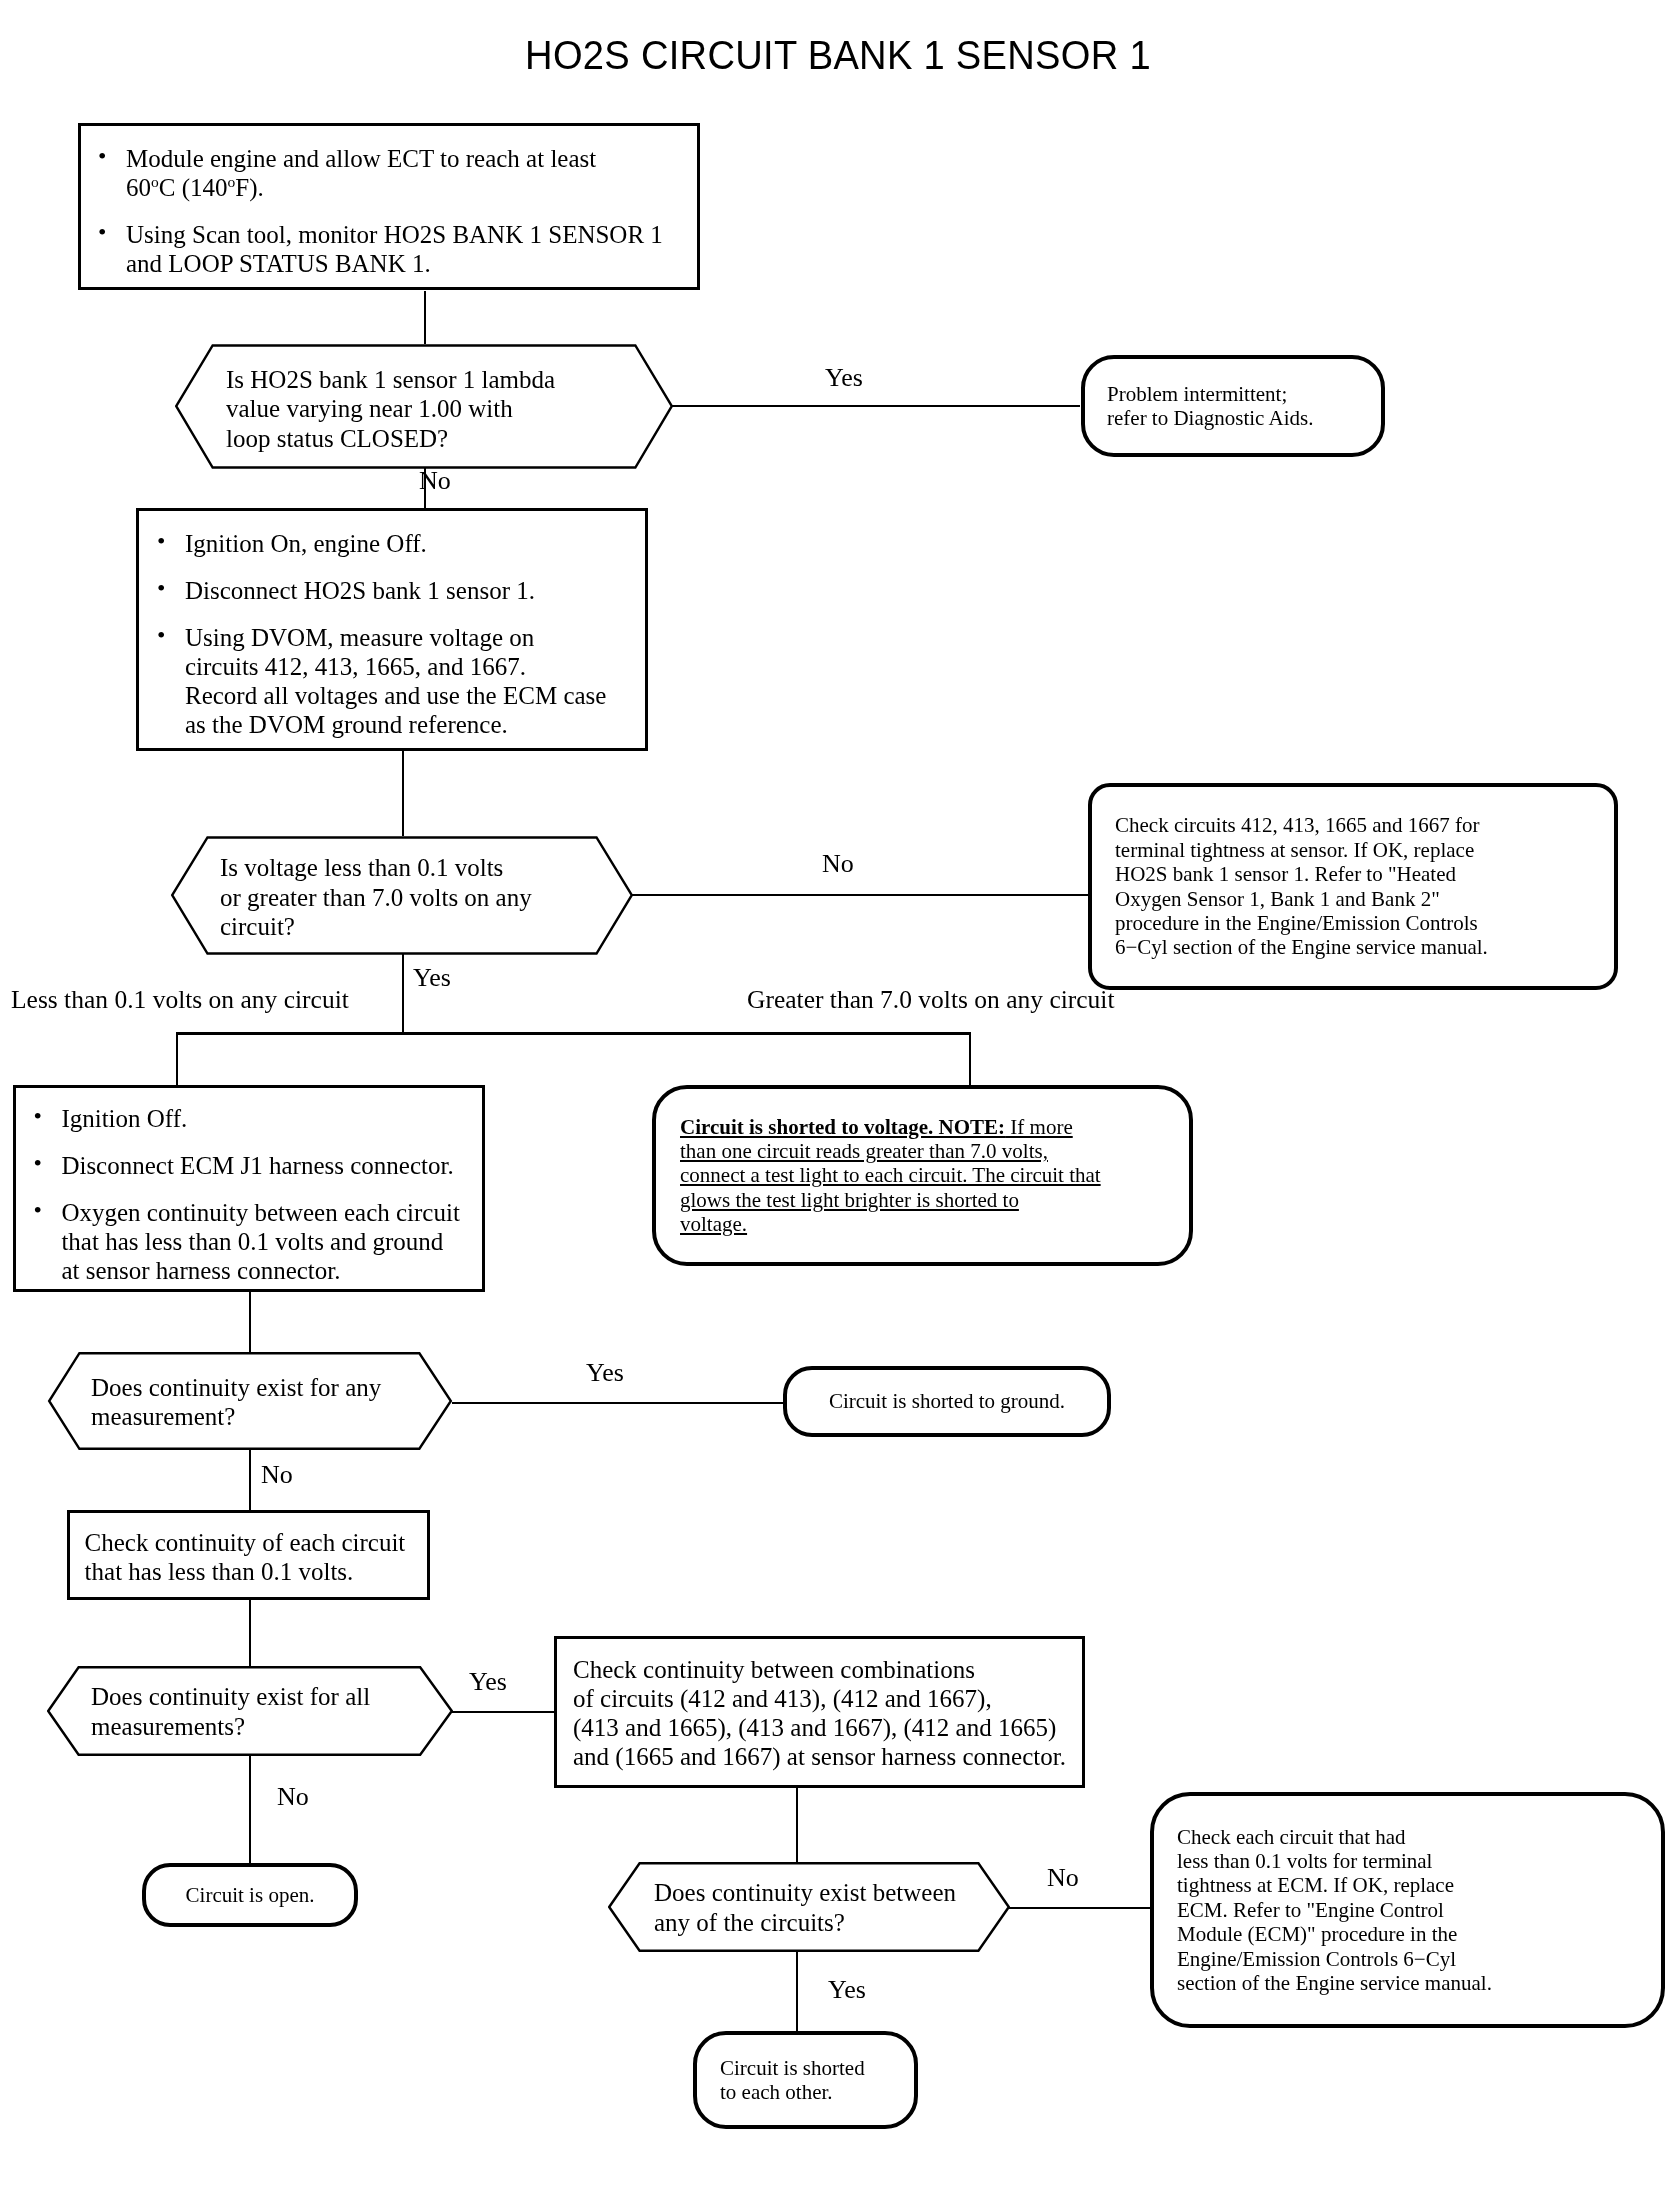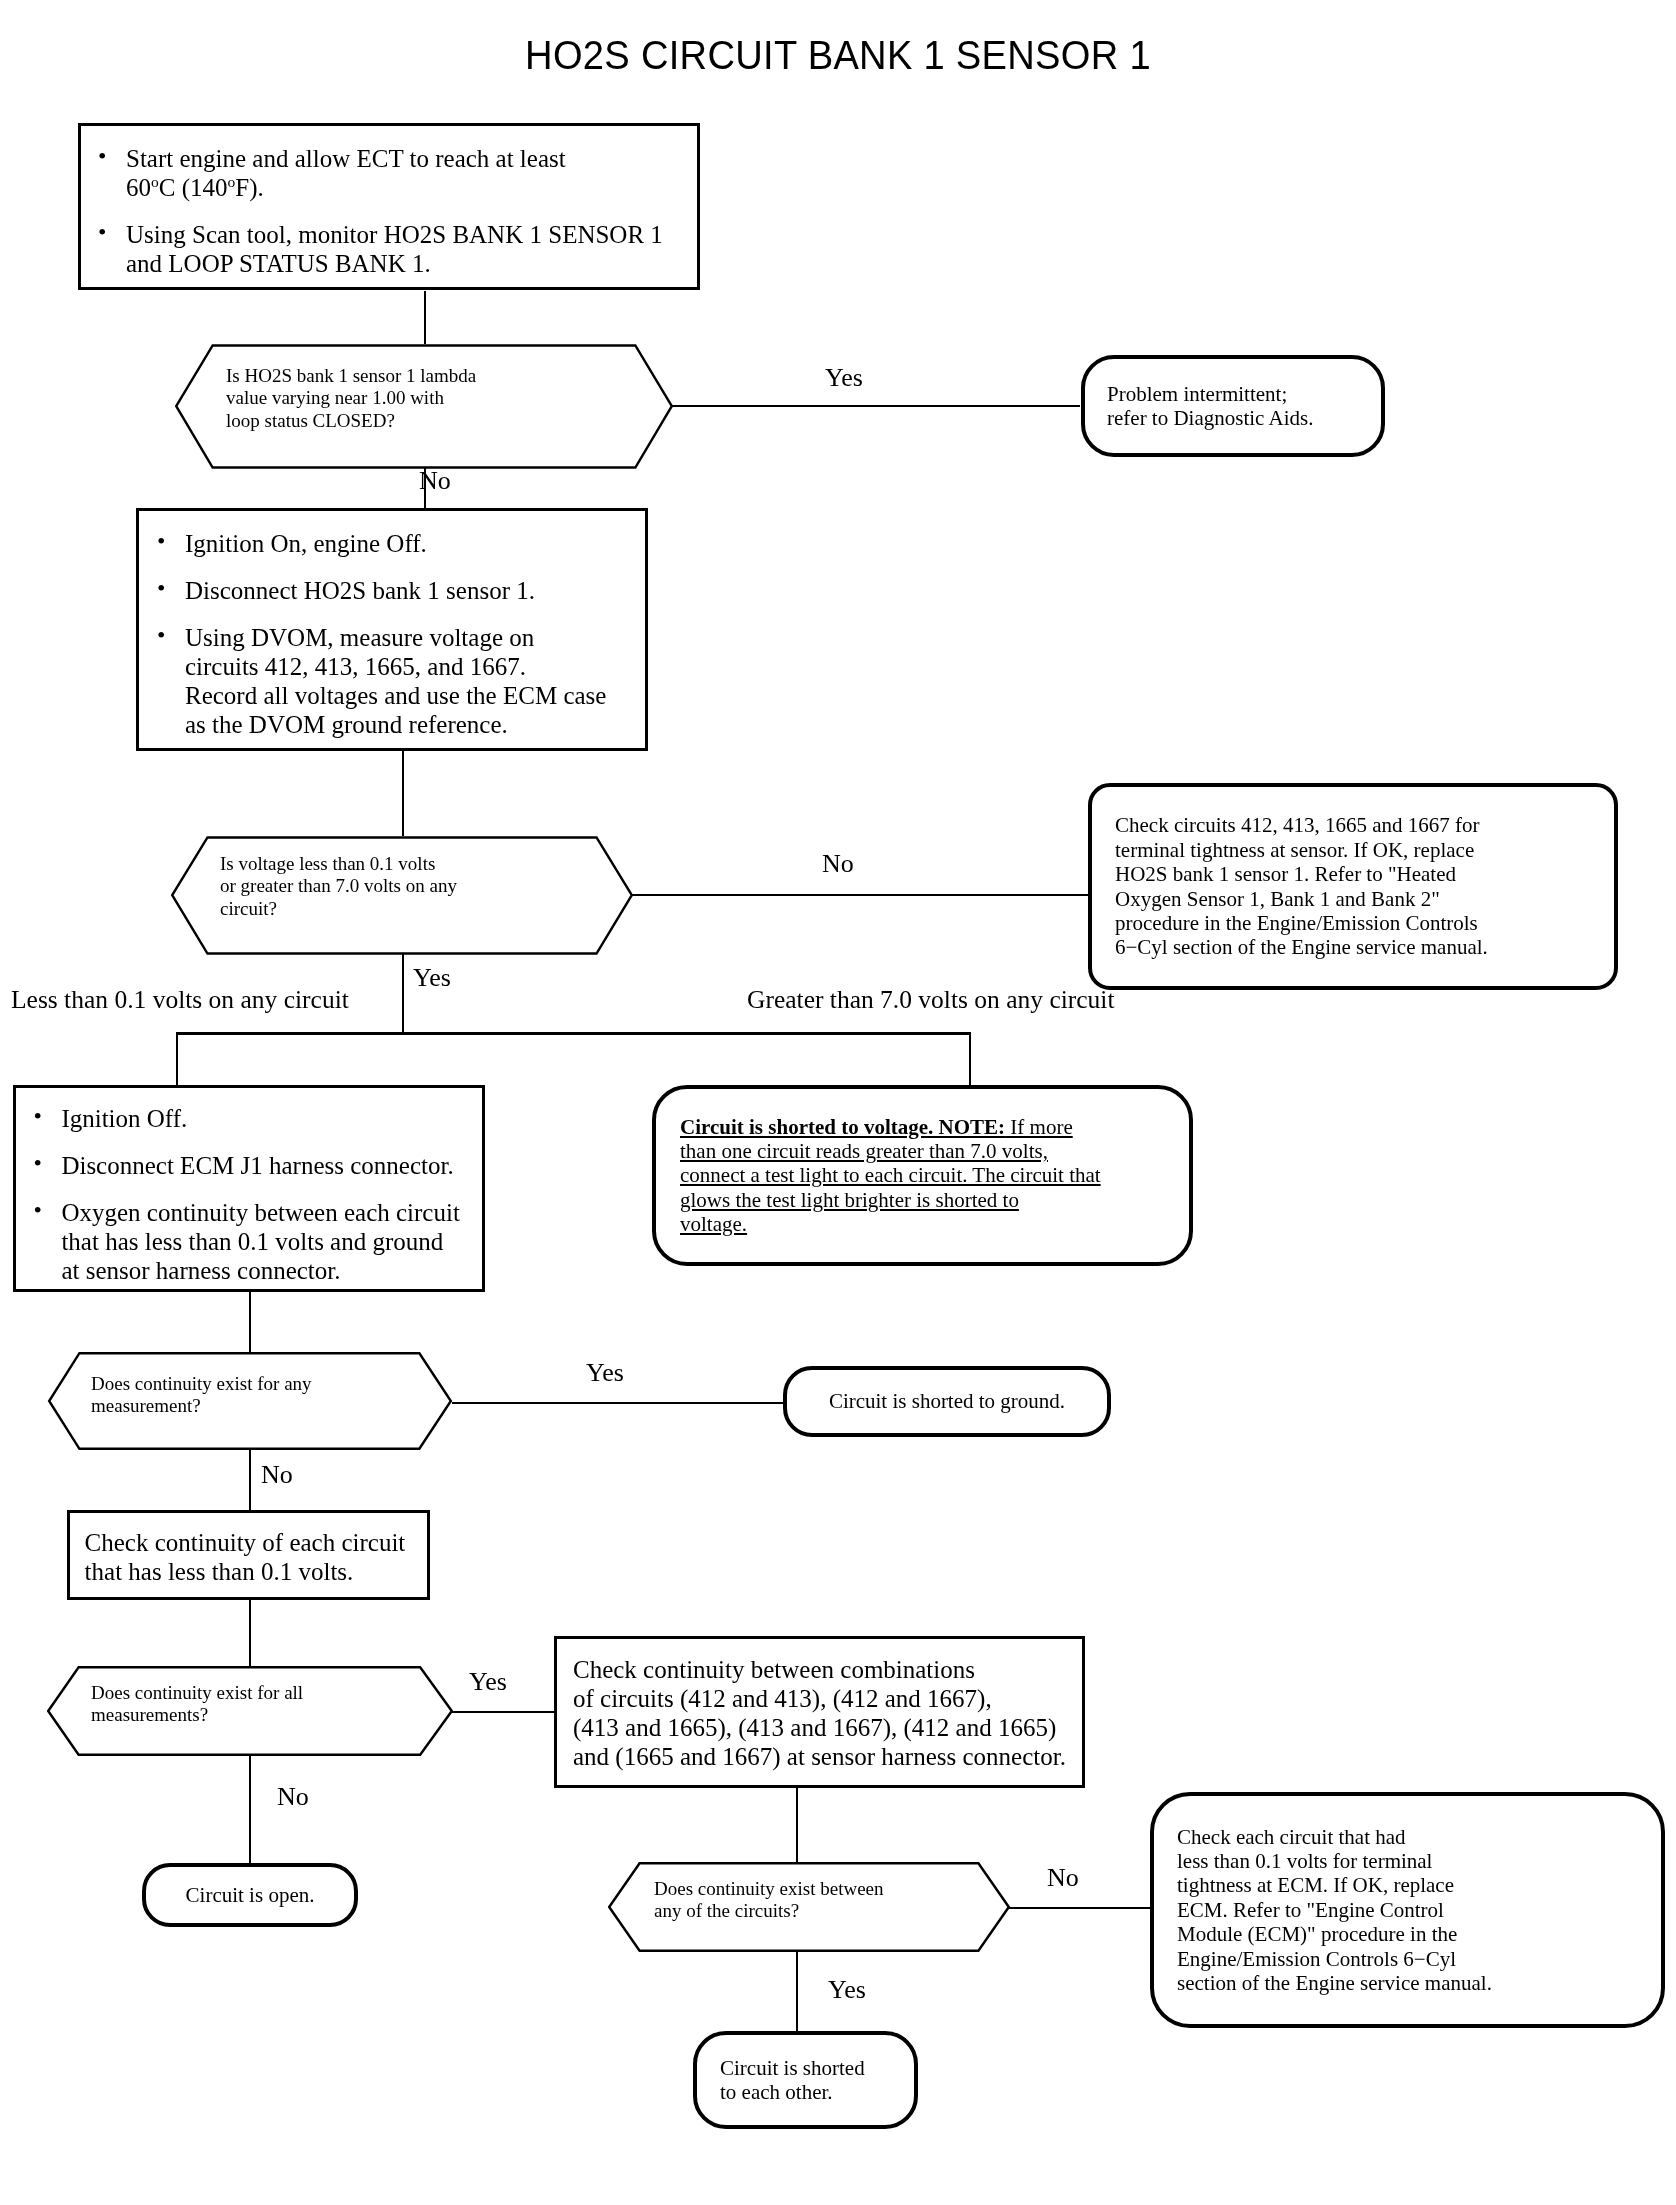--- a/index.html
+++ b/index.html
@@ -57,21 +57,21 @@
   .term .tinner { width: 100%; }
 
   .hex {
     position: absolute;
     box-sizing: border-box;
     background: #fff;
   }
   .hex svg { position: absolute; left: 0; top: 0; }
   .hex .htext {
     position: absolute;
-    font-size: 19px;
+    font-size: 25px;
     line-height: 1.18;
   }
 
   
   .blist {
     list-style: none;
     margin: 0;
     padding: 0;
   }
   .blist li {
@@ -122,21 +122,21 @@
 </head>
 <body>
 
 <div id="page">
 
   <div id="title">HO2S CIRCUIT BANK 1 SENSOR 1</div>
 
   <div class="proc" style="left:78px; top:123px; width:622px; height:167px;">
     <ul class="blist" style="margin:18px 0 0 11px;">
       <li>
-        <span>Start engine and allow ECT to reach at least</span><br>
+        <span>Module engine and allow ECT to reach at least</span><br>
         <span>60</span><span class="deg">o</span><span>C (140</span><span class="deg">o</span><span>F).</span>
       </li>
       <li>
         <span>Using Scan tool, monitor HO2S BANK 1 SENSOR 1</span><br>
         <span>and LOOP STATUS BANK 1.</span>
       </li>
     </ul>
   </div>
 
   <div class="vline" style="left:424px; top:291px; height:60px;"></div>

